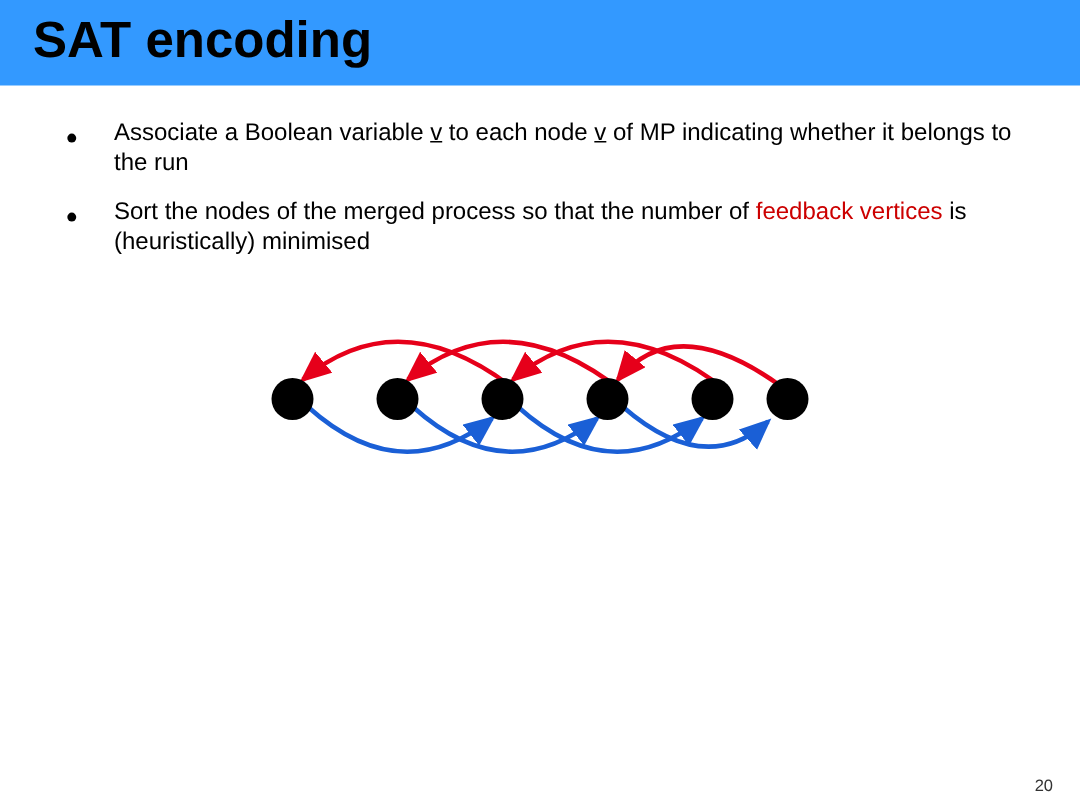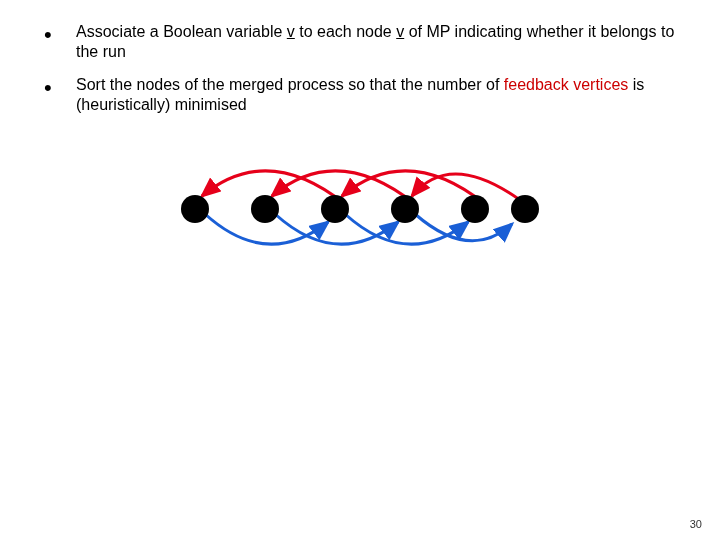--- a/index.html
+++ b/index.html
@@ -51,20 +51,23 @@
     bottom: 10px;
     font-size: 11px;
     color: #333;
   }
 </style>
 </head>
 <body>
 
 <div class="slide">
 
+  <div class="title-bar">
+    <h1>SAT encoding</h1>
+  </div>
 
   <div class="body">
     <ul class="bullets">
       <li>
         <span>Associate a Boolean variable </span><span class="var">v</span><span> to each node </span><span class="var">v</span><span> of MP indicating whether it belongs to the run</span>
       </li>
       <li>
         <span>Sort the nodes of the merged process so that the number of </span><span class="feedback">feedback vertices</span><span> is (heuristically) minimised</span>
       </li>
     </ul>
@@ -93,14 +96,14 @@
         <circle cx="45" cy="65" r="14" fill="#000"></circle>
         <circle cx="115" cy="65" r="14" fill="#000"></circle>
         <circle cx="185" cy="65" r="14" fill="#000"></circle>
         <circle cx="255" cy="65" r="14" fill="#000"></circle>
         <circle cx="325" cy="65" r="14" fill="#000"></circle>
         <circle cx="375" cy="65" r="14" fill="#000"></circle>
       </svg>
     </div>
   </div>
 
-  <div class="page-num">30</div>
+  <div class="page-num">20</div>
 </div>
 
 </body></html>

